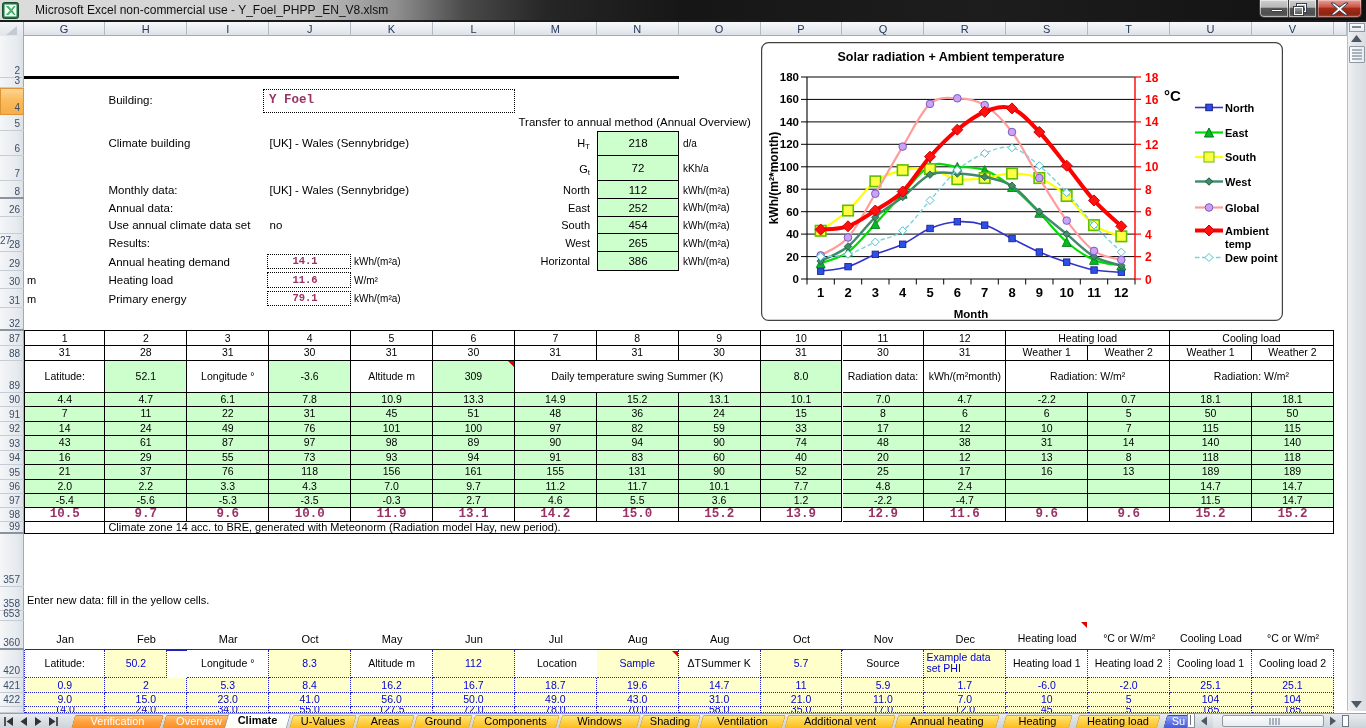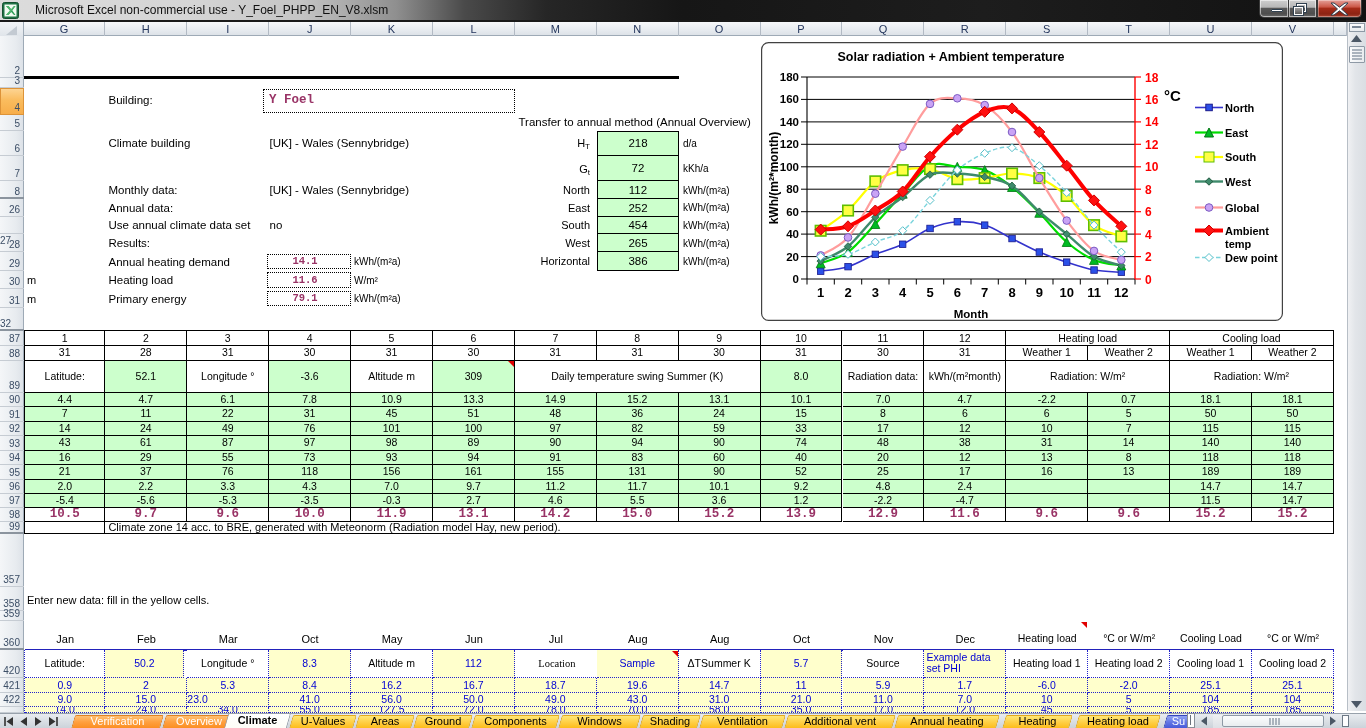--- a/index.html
+++ b/index.html
@@ -71,21 +71,21 @@
 <div style="position:absolute;left:0;top:234px;width:20.0px;height:14px;line-height:14px;font-size:10px;color:#3c4e66;">27</div>
 <div style="position:absolute;left:0;top:234.0px;width:23.5px;height:18.0px;border-bottom:1px solid #c6ccd3;"></div>
 <div style="position:absolute;left:0;top:238.2px;width:20.0px;height:14px;line-height:14px;font-size:10px;color:#3c4e66;text-align:right;">28</div>
 <div style="position:absolute;left:0;top:252.0px;width:23.5px;height:18.5px;border-bottom:1px solid #c6ccd3;"></div>
 <div style="position:absolute;left:0;top:256.7px;width:20.0px;height:14px;line-height:14px;font-size:10px;color:#3c4e66;text-align:right;">29</div>
 <div style="position:absolute;left:0;top:270.5px;width:23.5px;height:18.5px;border-bottom:1px solid #c6ccd3;"></div>
 <div style="position:absolute;left:0;top:275.2px;width:20.0px;height:14px;line-height:14px;font-size:10px;color:#3c4e66;text-align:right;">30</div>
 <div style="position:absolute;left:0;top:289.0px;width:23.5px;height:18.5px;border-bottom:1px solid #c6ccd3;"></div>
 <div style="position:absolute;left:0;top:293.7px;width:20.0px;height:14px;line-height:14px;font-size:10px;color:#3c4e66;text-align:right;">31</div>
 <div style="position:absolute;left:0;top:307.5px;width:23.5px;height:23.5px;border-bottom:2px solid #8b949e;"></div>
-<div style="position:absolute;left:0;top:317.2px;width:20.0px;height:14px;line-height:14px;font-size:10px;color:#3c4e66;text-align:left;">32</div>
+<div style="position:absolute;left:0;top:317.2px;width:20.0px;height:14px;line-height:14px;font-size:10px;color:#3c4e66;text-align:right;">32</div>
 <div style="position:absolute;left:0;top:331.0px;width:23.5px;height:15.0px;border-bottom:1px solid #c6ccd3;"></div>
 <div style="position:absolute;left:0;top:332.2px;width:20.0px;height:14px;line-height:14px;font-size:10px;color:#3c4e66;text-align:right;">87</div>
 <div style="position:absolute;left:0;top:346.0px;width:23.5px;height:14.5px;border-bottom:1px solid #c6ccd3;"></div>
 <div style="position:absolute;left:0;top:346.7px;width:20.0px;height:14px;line-height:14px;font-size:10px;color:#3c4e66;text-align:right;">88</div>
 <div style="position:absolute;left:0;top:360.5px;width:23.5px;height:32.0px;border-bottom:1px solid #c6ccd3;"></div>
 <div style="position:absolute;left:0;top:378.7px;width:20.0px;height:14px;line-height:14px;font-size:10px;color:#3c4e66;text-align:right;">89</div>
 <div style="position:absolute;left:0;top:392.5px;width:23.5px;height:14.5px;border-bottom:1px solid #c6ccd3;"></div>
 <div style="position:absolute;left:0;top:393.2px;width:20.0px;height:14px;line-height:14px;font-size:10px;color:#3c4e66;text-align:right;">90</div>
 <div style="position:absolute;left:0;top:407.0px;width:23.5px;height:14.5px;border-bottom:1px solid #c6ccd3;"></div>
 <div style="position:absolute;left:0;top:407.7px;width:20.0px;height:14px;line-height:14px;font-size:10px;color:#3c4e66;text-align:right;">91</div>
@@ -103,21 +103,21 @@
 <div style="position:absolute;left:0;top:494.2px;width:20.0px;height:14px;line-height:14px;font-size:10px;color:#3c4e66;text-align:right;">97</div>
 <div style="position:absolute;left:0;top:508.0px;width:23.5px;height:13.5px;border-bottom:1px solid #c6ccd3;"></div>
 <div style="position:absolute;left:0;top:507.7px;width:20.0px;height:14px;line-height:14px;font-size:10px;color:#3c4e66;text-align:right;">98</div>
 <div style="position:absolute;left:0;top:521.5px;width:23.5px;height:12.5px;border-bottom:2px solid #8b949e;"></div>
 <div style="position:absolute;left:0;top:520.2px;width:20.0px;height:14px;line-height:14px;font-size:10px;color:#3c4e66;text-align:right;">99</div>
 <div style="position:absolute;left:0;top:534.0px;width:23.5px;height:52.5px;border-bottom:1px solid #c6ccd3;"></div>
 <div style="position:absolute;left:0;top:572.7px;width:20.0px;height:14px;line-height:14px;font-size:10px;color:#3c4e66;text-align:right;">357</div>
 <div style="position:absolute;left:0;top:586.5px;width:23.5px;height:24.5px;border-bottom:1px solid #c6ccd3;"></div>
 <div style="position:absolute;left:0;top:597.2px;width:20.0px;height:14px;line-height:14px;font-size:10px;color:#3c4e66;text-align:right;">358</div>
 <div style="position:absolute;left:0;top:611.0px;width:23.5px;height:10.0px;border-bottom:1px solid #c6ccd3;"></div>
-<div style="position:absolute;left:0;top:607.2px;width:20.0px;height:14px;line-height:14px;font-size:10px;color:#3c4e66;text-align:right;">359</div>
+<div style="position:absolute;left:0;top:607.2px;width:20.0px;height:14px;line-height:14px;font-size:10px;color:#3c4e66;text-align:right;">653</div>
 <div style="position:absolute;left:0;top:621.0px;width:23.5px;height:28.5px;border-bottom:2px solid #8b949e;"></div>
 <div style="position:absolute;left:0;top:635.7px;width:20.0px;height:14px;line-height:14px;font-size:10px;color:#3c4e66;text-align:right;">360</div>
 <div style="position:absolute;left:0;top:649.5px;width:23.5px;height:28.0px;border-bottom:1px solid #c6ccd3;"></div>
 <div style="position:absolute;left:0;top:663.7px;width:20.0px;height:14px;line-height:14px;font-size:10px;color:#3c4e66;text-align:right;">420</div>
 <div style="position:absolute;left:0;top:677.5px;width:23.5px;height:15.0px;border-bottom:1px solid #c6ccd3;"></div>
 <div style="position:absolute;left:0;top:678.7px;width:20.0px;height:14px;line-height:14px;font-size:10px;color:#3c4e66;text-align:right;">421</div>
 <div style="position:absolute;left:0;top:692.5px;width:23.5px;height:14.0px;border-bottom:1px solid #c6ccd3;"></div>
 <div style="position:absolute;left:0;top:692.7px;width:20.0px;height:14px;line-height:14px;font-size:10px;color:#3c4e66;text-align:right;">422</div>
 <div style="position:absolute;left:0;top:706.5px;width:23.5px;height:6.5px;border-bottom:1px solid #c6ccd3;"></div>
 <div style="position:absolute;left:23.5px;top:35.5px;width:1323.5px;height:677.5px;background:#fff;"></div>
@@ -319,21 +319,21 @@
 <div class="cell" style="left:1252.0px;top:465.0px;width:81.90000000000009px;height:14.5px;background:#ccffcc;border-right:1px solid #000;border-bottom:1px solid #000;font-family:&quot;Liberation Sans&quot;,sans-serif;font-size:10.5px;font-weight:400;color:#000;text-align:center;line-height:13.5px;white-space:nowrap;">189</div>
 <div class="cell" style="left:25.0px;top:479.5px;width:80.4px;height:14.5px;background:#ccffcc;border-right:1px solid #000;border-bottom:1px solid #000;font-family:&quot;Liberation Sans&quot;,sans-serif;font-size:10.5px;font-weight:400;color:#000;text-align:center;line-height:13.5px;white-space:nowrap;">2.0</div>
 <div class="cell" style="left:105.4px;top:479.5px;width:81.9px;height:14.5px;background:#ccffcc;border-right:1px solid #000;border-bottom:1px solid #000;font-family:&quot;Liberation Sans&quot;,sans-serif;font-size:10.5px;font-weight:400;color:#000;text-align:center;line-height:13.5px;white-space:nowrap;">2.2</div>
 <div class="cell" style="left:187.3px;top:479.5px;width:81.89999999999998px;height:14.5px;background:#ccffcc;border-right:1px solid #000;border-bottom:1px solid #000;font-family:&quot;Liberation Sans&quot;,sans-serif;font-size:10.5px;font-weight:400;color:#000;text-align:center;line-height:13.5px;white-space:nowrap;">3.3</div>
 <div class="cell" style="left:269.2px;top:479.5px;width:81.90000000000003px;height:14.5px;background:#ccffcc;border-right:1px solid #000;border-bottom:1px solid #000;font-family:&quot;Liberation Sans&quot;,sans-serif;font-size:10.5px;font-weight:400;color:#000;text-align:center;line-height:13.5px;white-space:nowrap;">4.3</div>
 <div class="cell" style="left:351.1px;top:479.5px;width:81.89999999999998px;height:14.5px;background:#ccffcc;border-right:1px solid #000;border-bottom:1px solid #000;font-family:&quot;Liberation Sans&quot;,sans-serif;font-size:10.5px;font-weight:400;color:#000;text-align:center;line-height:13.5px;white-space:nowrap;">7.0</div>
 <div class="cell" style="left:433.0px;top:479.5px;width:81.89999999999998px;height:14.5px;background:#ccffcc;border-right:1px solid #000;border-bottom:1px solid #000;font-family:&quot;Liberation Sans&quot;,sans-serif;font-size:10.5px;font-weight:400;color:#000;text-align:center;line-height:13.5px;white-space:nowrap;">9.7</div>
 <div class="cell" style="left:514.9px;top:479.5px;width:81.89999999999998px;height:14.5px;background:#ccffcc;border-right:1px solid #000;border-bottom:1px solid #000;font-family:&quot;Liberation Sans&quot;,sans-serif;font-size:10.5px;font-weight:400;color:#000;text-align:center;line-height:13.5px;white-space:nowrap;">11.2</div>
 <div class="cell" style="left:596.8px;top:479.5px;width:81.90000000000009px;height:14.5px;background:#ccffcc;border-right:1px solid #000;border-bottom:1px solid #000;font-family:&quot;Liberation Sans&quot;,sans-serif;font-size:10.5px;font-weight:400;color:#000;text-align:center;line-height:13.5px;white-space:nowrap;">11.7</div>
 <div class="cell" style="left:678.7px;top:479.5px;width:81.89999999999998px;height:14.5px;background:#ccffcc;border-right:1px solid #000;border-bottom:1px solid #000;font-family:&quot;Liberation Sans&quot;,sans-serif;font-size:10.5px;font-weight:400;color:#000;text-align:center;line-height:13.5px;white-space:nowrap;">10.1</div>
-<div class="cell" style="left:760.6px;top:479.5px;width:81.89999999999998px;height:14.5px;background:#ccffcc;border-right:1px solid #000;border-bottom:1px solid #000;font-family:&quot;Liberation Sans&quot;,sans-serif;font-size:10.5px;font-weight:400;color:#000;text-align:center;line-height:13.5px;white-space:nowrap;">9.2</div>
+<div class="cell" style="left:760.6px;top:479.5px;width:81.89999999999998px;height:14.5px;background:#ccffcc;border-right:1px solid #000;border-bottom:1px solid #000;font-family:&quot;Liberation Sans&quot;,sans-serif;font-size:10.5px;font-weight:400;color:#000;text-align:center;line-height:13.5px;white-space:nowrap;">7.7</div>
 <div class="cell" style="left:842.5px;top:479.5px;width:81.89999999999998px;height:14.5px;background:#ccffcc;border-right:1px solid #000;border-bottom:1px solid #000;font-family:&quot;Liberation Sans&quot;,sans-serif;font-size:10.5px;font-weight:400;color:#000;text-align:center;line-height:13.5px;white-space:nowrap;">4.8</div>
 <div class="cell" style="left:924.4px;top:479.5px;width:81.89999999999998px;height:14.5px;background:#ccffcc;border-right:1px solid #000;border-bottom:1px solid #000;font-family:&quot;Liberation Sans&quot;,sans-serif;font-size:10.5px;font-weight:400;color:#000;text-align:center;line-height:13.5px;white-space:nowrap;">2.4</div>
 <div class="cell" style="left:1006.3px;top:479.5px;width:81.90000000000009px;height:14.5px;background:#ccffcc;border-right:1px solid #000;border-bottom:1px solid #000;font-family:&quot;Liberation Sans&quot;,sans-serif;font-size:10.5px;font-weight:400;color:#000;text-align:center;line-height:13.5px;white-space:nowrap;"></div>
 <div class="cell" style="left:1088.2px;top:479.5px;width:81.89999999999986px;height:14.5px;background:#ccffcc;border-right:1px solid #000;border-bottom:1px solid #000;font-family:&quot;Liberation Sans&quot;,sans-serif;font-size:10.5px;font-weight:400;color:#000;text-align:center;line-height:13.5px;white-space:nowrap;"></div>
 <div class="cell" style="left:1170.1px;top:479.5px;width:81.90000000000009px;height:14.5px;background:#ccffcc;border-right:1px solid #000;border-bottom:1px solid #000;font-family:&quot;Liberation Sans&quot;,sans-serif;font-size:10.5px;font-weight:400;color:#000;text-align:center;line-height:13.5px;white-space:nowrap;">14.7</div>
 <div class="cell" style="left:1252.0px;top:479.5px;width:81.90000000000009px;height:14.5px;background:#ccffcc;border-right:1px solid #000;border-bottom:1px solid #000;font-family:&quot;Liberation Sans&quot;,sans-serif;font-size:10.5px;font-weight:400;color:#000;text-align:center;line-height:13.5px;white-space:nowrap;">14.7</div>
 <div class="cell" style="left:25.0px;top:494.0px;width:80.4px;height:14.0px;background:#ccffcc;border-right:1px solid #000;border-bottom:1px solid #000;font-family:&quot;Liberation Sans&quot;,sans-serif;font-size:10.5px;font-weight:400;color:#000;text-align:center;line-height:13.0px;white-space:nowrap;">-5.4</div>
 <div class="cell" style="left:105.4px;top:494.0px;width:81.9px;height:14.0px;background:#ccffcc;border-right:1px solid #000;border-bottom:1px solid #000;font-family:&quot;Liberation Sans&quot;,sans-serif;font-size:10.5px;font-weight:400;color:#000;text-align:center;line-height:13.0px;white-space:nowrap;">-5.6</div>
 <div class="cell" style="left:187.3px;top:494.0px;width:81.89999999999998px;height:14.0px;background:#ccffcc;border-right:1px solid #000;border-bottom:1px solid #000;font-family:&quot;Liberation Sans&quot;,sans-serif;font-size:10.5px;font-weight:400;color:#000;text-align:center;line-height:13.0px;white-space:nowrap;">-5.3</div>
 <div class="cell" style="left:269.2px;top:494.0px;width:81.90000000000003px;height:14.0px;background:#ccffcc;border-right:1px solid #000;border-bottom:1px solid #000;font-family:&quot;Liberation Sans&quot;,sans-serif;font-size:10.5px;font-weight:400;color:#000;text-align:center;line-height:13.0px;white-space:nowrap;">-3.5</div>
@@ -380,26 +380,26 @@
 <div style="position:absolute;top:631.0px;height:16px;line-height:16px;font-family:&quot;Liberation Sans&quot;,sans-serif;font-size:11px;font-weight:400;color:#000;white-space:nowrap;left:501.5px;width:600px;text-align:center;">Oct</div>
 <div style="position:absolute;top:631.0px;height:16px;line-height:16px;font-family:&quot;Liberation Sans&quot;,sans-serif;font-size:11px;font-weight:400;color:#000;white-space:nowrap;left:583.5px;width:600px;text-align:center;">Nov</div>
 <div style="position:absolute;top:631.0px;height:16px;line-height:16px;font-family:&quot;Liberation Sans&quot;,sans-serif;font-size:11px;font-weight:400;color:#000;white-space:nowrap;left:665.3px;width:600px;text-align:center;">Dec</div>
 <div style="position:absolute;top:631.2px;height:15.5px;line-height:15.5px;font-family:&quot;Liberation Sans&quot;,sans-serif;font-size:10.5px;font-weight:400;color:#000;white-space:nowrap;left:747.2px;width:600px;text-align:center;">Heating load</div>
 <div style="position:absolute;top:631.2px;height:15.5px;line-height:15.5px;font-family:&quot;Liberation Sans&quot;,sans-serif;font-size:10.5px;font-weight:400;color:#000;white-space:nowrap;left:829.2px;width:600px;text-align:center;">°C or W/m²</div>
 <div style="position:absolute;top:631.2px;height:15.5px;line-height:15.5px;font-family:&quot;Liberation Sans&quot;,sans-serif;font-size:10.5px;font-weight:400;color:#000;white-space:nowrap;left:911.0px;width:600px;text-align:center;">Cooling Load</div>
 <div style="position:absolute;top:631.2px;height:15.5px;line-height:15.5px;font-family:&quot;Liberation Sans&quot;,sans-serif;font-size:10.5px;font-weight:400;color:#000;white-space:nowrap;left:993.0px;width:600px;text-align:center;">°C or W/m²</div>
 <div style="position:absolute;left:1081.2px;top:622px;width:0;height:0;border-left:6px solid transparent;border-top:6px solid #e00000;"></div>
 <div style="position:absolute;left:25.0px;top:649px;width:1308.9px;height:2px;background:#2222bb;"></div>
 <div class="cell" style="left:25.0px;top:649.5px;width:80.4px;height:28.0px;background:#fff;border-right:1px dotted #2222cc;border-bottom:1px dotted #2222cc;font-size:10.5px;color:#000;text-align:center;line-height:27.0px;">Latitude:</div>
-<div class="cell" style="left:105.4px;top:649.5px;width:79px;height:28.0px;background:#ffffcc;border-right:1px dotted #2222cc;border-bottom:1px dotted #2222cc;font-size:10.5px;color:#0000d4;text-align:center;line-height:27.0px;">50.2</div>
+<div class="cell" style="left:105.4px;top:649.5px;width:62px;height:28.0px;background:#ffffcc;border-right:1px dotted #2222cc;border-bottom:1px dotted #2222cc;font-size:10.5px;color:#0000d4;text-align:center;line-height:27.0px;">50.2</div>
 <div class="cell" style="left:187.3px;top:649.5px;width:81.89999999999998px;height:28.0px;background:#fff;border-right:1px dotted #2222cc;border-bottom:1px dotted #2222cc;font-size:10.5px;color:#000;text-align:center;line-height:27.0px;">Longitude °</div>
 <div class="cell" style="left:269.2px;top:649.5px;width:81.90000000000003px;height:28.0px;background:#ffffcc;border-right:1px dotted #2222cc;border-bottom:1px dotted #2222cc;font-size:10.5px;color:#0000d4;text-align:center;line-height:27.0px;">8.3</div>
 <div class="cell" style="left:351.1px;top:649.5px;width:81.89999999999998px;height:28.0px;background:#fff;border-right:1px dotted #2222cc;border-bottom:1px dotted #2222cc;font-size:10.5px;color:#000;text-align:center;line-height:27.0px;">Altitude m</div>
 <div class="cell" style="left:433.0px;top:649.5px;width:81.89999999999998px;height:28.0px;background:#ffffcc;border-right:1px dotted #2222cc;border-bottom:1px dotted #2222cc;font-size:10.5px;color:#0000d4;text-align:center;line-height:27.0px;">112</div>
-<div class="cell" style="left:514.9px;top:649.5px;width:85px;height:28.0px;background:#fff;border-right:1px dotted #2222cc;border-bottom:1px dotted #2222cc;font-size:10.5px;color:#000;text-align:center;line-height:27.0px;font-family:Liberation Serif, serif;">Location</div>
+<div class="cell" style="left:514.9px;top:649.5px;width:85px;height:28.0px;background:#fff;border-right:1px dotted #2222cc;border-bottom:1px dotted #2222cc;font-size:10.5px;color:#000;text-align:center;line-height:27.0px;">Location</div>
 <div class="cell" style="left:596.8px;top:649.5px;width:81.90000000000009px;height:28.0px;background:#ffffcc;border-right:1px dotted #2222cc;border-bottom:1px dotted #2222cc;font-size:10.5px;color:#0000d4;text-align:center;line-height:27.0px;">Sample</div>
 <div class="cell" style="left:678.7px;top:649.5px;width:81.89999999999998px;height:28.0px;background:#fff;border-right:1px dotted #2222cc;border-bottom:1px dotted #2222cc;font-size:10.5px;color:#000;text-align:center;line-height:27.0px;">ΔTSummer K</div>
 <div class="cell" style="left:760.6px;top:649.5px;width:81.89999999999998px;height:28.0px;background:#ffffcc;border-right:1px dotted #2222cc;border-bottom:1px dotted #2222cc;font-size:10.5px;color:#0000d4;text-align:center;line-height:27.0px;">5.7</div>
 <div class="cell" style="left:842.5px;top:649.5px;width:81.89999999999998px;height:28.0px;background:#fff;border-right:1px dotted #2222cc;border-bottom:1px dotted #2222cc;font-size:10.5px;color:#000;text-align:center;line-height:27.0px;">Source</div>
 <div class="cell" style="left:924.4px;top:649.5px;width:81.89999999999998px;height:28.0px;background:#ffffcc;border-right:1px dotted #2222cc;border-bottom:1px dotted #2222cc;font-size:10.5px;color:#0000d4;text-align:center;line-height:11px;padding-top:2px;">
     <span style="display:block;text-align:left;padding-left:2px;">Example data<br>set PHI</span>
   </div>
 <div class="cell" style="left:1006.3px;top:649.5px;width:81.90000000000009px;height:28.0px;background:#fff;border-right:1px dotted #2222cc;border-bottom:1px dotted #2222cc;font-size:10.5px;color:#000;text-align:center;line-height:27.0px;">Heating load 1</div>
 <div class="cell" style="left:1088.2px;top:649.5px;width:81.89999999999986px;height:28.0px;background:#fff;border-right:1px dotted #2222cc;border-bottom:1px dotted #2222cc;font-size:10.5px;color:#000;text-align:center;line-height:27.0px;">Heating load 2</div>
 <div class="cell" style="left:1170.1px;top:649.5px;width:81.90000000000009px;height:28.0px;background:#fff;border-right:1px dotted #2222cc;border-bottom:1px dotted #2222cc;font-size:10.5px;color:#000;text-align:center;line-height:27.0px;">Cooling load 1</div>
@@ -417,21 +417,21 @@
 <div class="cell" style="left:678.7px;top:677.5px;width:81.89999999999998px;height:15.0px;background:#ffffcc;border-right:1px dotted #2222cc;border-bottom:1px dotted #2222cc;font-size:10.5px;color:#0000d4;text-align:center;line-height:14.0px;">14.7</div>
 <div class="cell" style="left:760.6px;top:677.5px;width:81.89999999999998px;height:15.0px;background:#ffffcc;border-right:1px dotted #2222cc;border-bottom:1px dotted #2222cc;font-size:10.5px;color:#0000d4;text-align:center;line-height:14.0px;">11</div>
 <div class="cell" style="left:842.5px;top:677.5px;width:81.89999999999998px;height:15.0px;background:#ffffcc;border-right:1px dotted #2222cc;border-bottom:1px dotted #2222cc;font-size:10.5px;color:#0000d4;text-align:center;line-height:14.0px;">5.9</div>
 <div class="cell" style="left:924.4px;top:677.5px;width:81.89999999999998px;height:15.0px;background:#ffffcc;border-right:1px dotted #2222cc;border-bottom:1px dotted #2222cc;font-size:10.5px;color:#0000d4;text-align:center;line-height:14.0px;">1.7</div>
 <div class="cell" style="left:1006.3px;top:677.5px;width:81.90000000000009px;height:15.0px;background:#ffffcc;border-right:1px dotted #2222cc;border-bottom:1px dotted #2222cc;font-size:10.5px;color:#0000d4;text-align:center;line-height:14.0px;">-6.0</div>
 <div class="cell" style="left:1088.2px;top:677.5px;width:81.89999999999986px;height:15.0px;background:#ffffcc;border-right:1px dotted #2222cc;border-bottom:1px dotted #2222cc;font-size:10.5px;color:#0000d4;text-align:center;line-height:14.0px;">-2.0</div>
 <div class="cell" style="left:1170.1px;top:677.5px;width:81.90000000000009px;height:15.0px;background:#ffffcc;border-right:1px dotted #2222cc;border-bottom:1px dotted #2222cc;font-size:10.5px;color:#0000d4;text-align:center;line-height:14.0px;">25.1</div>
 <div class="cell" style="left:1252.0px;top:677.5px;width:81.90000000000009px;height:15.0px;background:#ffffcc;border-right:1px dotted #2222cc;border-bottom:1px dotted #2222cc;font-size:10.5px;color:#0000d4;text-align:center;line-height:14.0px;">25.1</div>
 <div class="cell" style="left:25.0px;top:692.5px;width:80.4px;height:14.0px;background:#ffffcc;border-right:1px dotted #2222cc;border-bottom:1px dotted #2222cc;font-size:10.5px;color:#0000d4;text-align:center;line-height:13.0px;">9.0</div>
 <div class="cell" style="left:105.4px;top:692.5px;width:81.9px;height:14.0px;background:#ffffcc;border-right:1px dotted #2222cc;border-bottom:1px dotted #2222cc;font-size:10.5px;color:#0000d4;text-align:center;line-height:13.0px;">15.0</div>
-<div class="cell" style="left:187.3px;top:692.5px;width:81.89999999999998px;height:14.0px;background:#ffffcc;border-right:1px dotted #2222cc;border-bottom:1px dotted #2222cc;font-size:10.5px;color:#0000d4;line-height:13.0px;">23.0</div>
+<div class="cell" style="left:187.3px;top:692.5px;width:81.89999999999998px;height:14.0px;background:#ffffcc;border-right:1px dotted #2222cc;border-bottom:1px dotted #2222cc;font-size:10.5px;color:#0000d4;text-align:center;line-height:13.0px;">23.0</div>
 <div class="cell" style="left:269.2px;top:692.5px;width:81.90000000000003px;height:14.0px;background:#ffffcc;border-right:1px dotted #2222cc;border-bottom:1px dotted #2222cc;font-size:10.5px;color:#0000d4;text-align:center;line-height:13.0px;">41.0</div>
 <div class="cell" style="left:351.1px;top:692.5px;width:81.89999999999998px;height:14.0px;background:#ffffcc;border-right:1px dotted #2222cc;border-bottom:1px dotted #2222cc;font-size:10.5px;color:#0000d4;text-align:center;line-height:13.0px;">56.0</div>
 <div class="cell" style="left:433.0px;top:692.5px;width:81.89999999999998px;height:14.0px;background:#ffffcc;border-right:1px dotted #2222cc;border-bottom:1px dotted #2222cc;font-size:10.5px;color:#0000d4;text-align:center;line-height:13.0px;">50.0</div>
 <div class="cell" style="left:514.9px;top:692.5px;width:81.89999999999998px;height:14.0px;background:#ffffcc;border-right:1px dotted #2222cc;border-bottom:1px dotted #2222cc;font-size:10.5px;color:#0000d4;text-align:center;line-height:13.0px;">49.0</div>
 <div class="cell" style="left:596.8px;top:692.5px;width:81.90000000000009px;height:14.0px;background:#ffffcc;border-right:1px dotted #2222cc;border-bottom:1px dotted #2222cc;font-size:10.5px;color:#0000d4;text-align:center;line-height:13.0px;">43.0</div>
 <div class="cell" style="left:678.7px;top:692.5px;width:81.89999999999998px;height:14.0px;background:#ffffcc;border-right:1px dotted #2222cc;border-bottom:1px dotted #2222cc;font-size:10.5px;color:#0000d4;text-align:center;line-height:13.0px;">31.0</div>
 <div class="cell" style="left:760.6px;top:692.5px;width:81.89999999999998px;height:14.0px;background:#ffffcc;border-right:1px dotted #2222cc;border-bottom:1px dotted #2222cc;font-size:10.5px;color:#0000d4;text-align:center;line-height:13.0px;">21.0</div>
 <div class="cell" style="left:842.5px;top:692.5px;width:81.89999999999998px;height:14.0px;background:#ffffcc;border-right:1px dotted #2222cc;border-bottom:1px dotted #2222cc;font-size:10.5px;color:#0000d4;text-align:center;line-height:13.0px;">11.0</div>
 <div class="cell" style="left:924.4px;top:692.5px;width:81.89999999999998px;height:14.0px;background:#ffffcc;border-right:1px dotted #2222cc;border-bottom:1px dotted #2222cc;font-size:10.5px;color:#0000d4;text-align:center;line-height:13.0px;">7.0</div>
 <div class="cell" style="left:1006.3px;top:692.5px;width:81.90000000000009px;height:14.0px;background:#ffffcc;border-right:1px dotted #2222cc;border-bottom:1px dotted #2222cc;font-size:10.5px;color:#0000d4;text-align:center;line-height:13.0px;">10</div>

